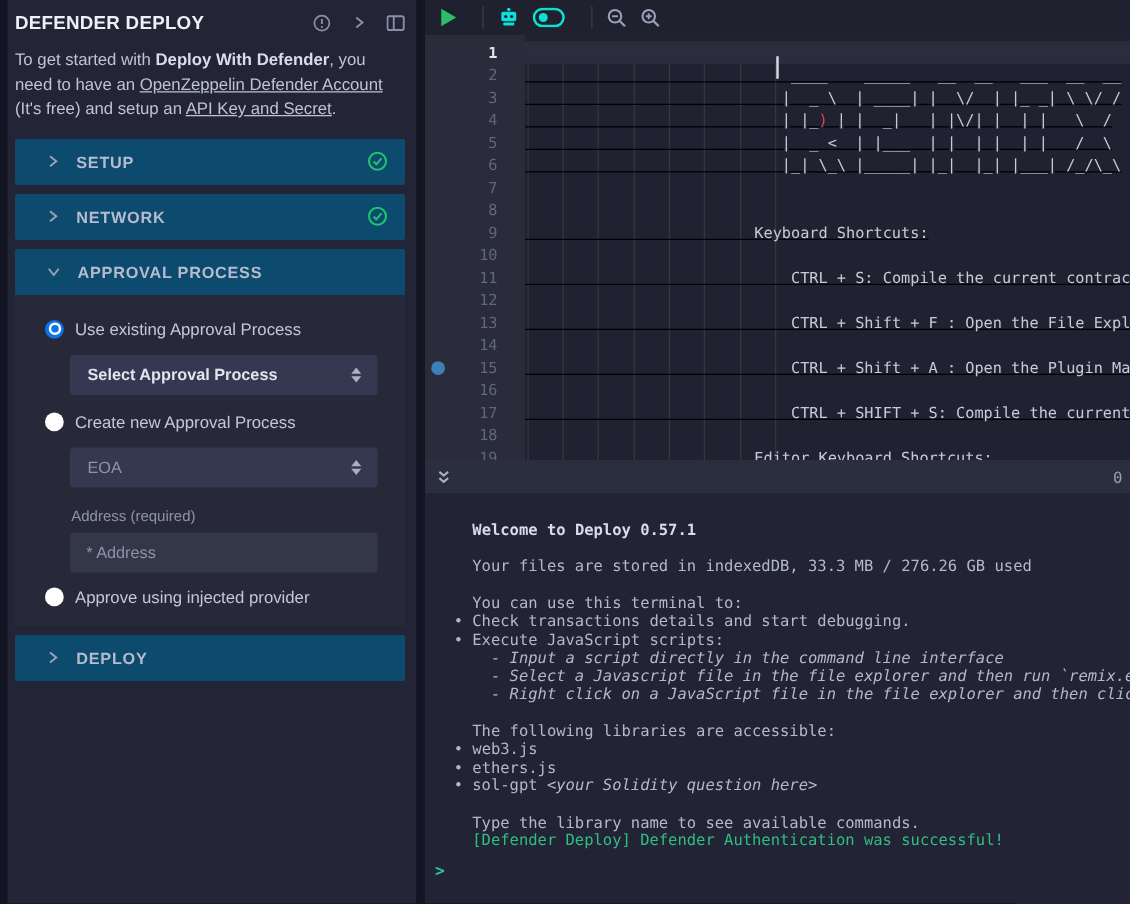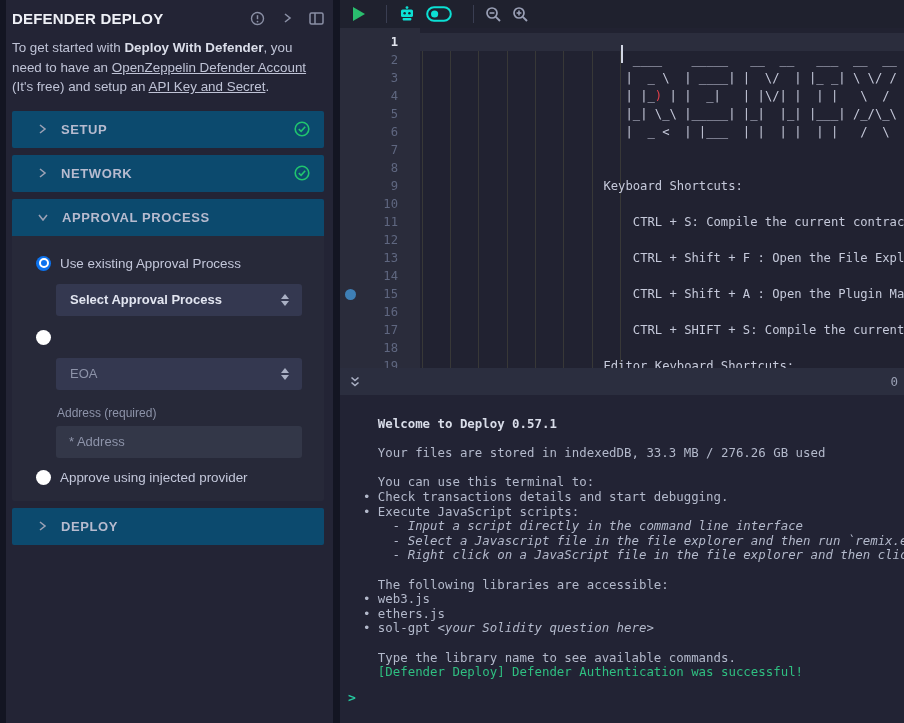--- a/index.html
+++ b/index.html
@@ -48,21 +48,21 @@
   .tb-sep { width:1px; height:18px; background:#3a3e52; margin:0 11px; }
   .tb-btn { display:flex; align-items:center; justify-content:center; cursor:pointer; margin-right:10px; }
   .play-tri { width:0; height:0; border-top:7px solid transparent; border-bottom:7px solid transparent; border-left:12px solid #2abe6e; }
 
   
   .editor { position:absolute; left:0; top:28px; width:100%; height:340px; background:#212231; overflow:hidden; }
   .gutter { position:absolute; left:0; top:0; width:80px; height:100%; background:#2a2c3b; padding-top:5px; z-index:2; }
   .ln { position:relative; height:18px; line-height:18px; font-family:"DejaVu Sans Mono",monospace; font-size:12.2px; color:#5f6780; text-align:right; padding-right:22px; cursor:pointer; }
   .ln.active span { color:#e2e5ee; font-weight:bold; }
   .ln .bp { position:absolute; left:5px; top:3.5px; width:11px; height:11px; border-radius:50%; background:#3e7fb5; }
-  .code { position:absolute; left:80px; right:0; top:0; height:100%; padding-top:5px; z-index:1; }
+  .code { position:absolute; left:80px; right:0; top:0; height:100%; padding-top:5px; z-index:1;text-decoration:underline; }
   .cl { position:relative; height:18px; line-height:18px; white-space:pre; font-family:"DejaVu Sans Mono",monospace; font-size:12.2px; color:#c6cadb; z-index:1; }
   .cl.cur { background:#2b2d3d; }
   .cl .red { color:#e0404a; }
   .guides { position:absolute; left:80px; top:23px; bottom:0; right:0; z-index:0; }
   .guide { position:absolute; top:0; bottom:0; width:1px; background:#4c4a3c; opacity:.55; }
   .cursor { position:absolute; left:281px; top:17px; width:1.5px; height:18px; background:#d2d6e4; z-index:3; }
 
   
   .term-bar { position:absolute; left:0; top:368px; width:100%; height:27px; background:#2b2e3f; display:flex; align-items:center; padding:0 6px 0 8px; }
   .term-bar .collapse { color:#aab0c4; display:flex; cursor:pointer; }
@@ -150,20 +150,21 @@
           <span class="radio checked"></span>
           <span class="radio-label">Use existing Approval Process</span>
         </div>
         <div class="select">
           <span class="val strong">Select Approval Process</span>
           <span class="updown"></span>
         </div>
 
         <div class="radio-row">
           <span class="radio"></span>
+          <span class="radio-label">Create new Approval Process</span>
         </div>
         <div class="select">
           <span class="val dim">EOA</span>
           <span class="updown"></span>
         </div>
 
         <div class="field-label">Address (required)</div>
         <input class="text-input" type="text" placeholder="* Address" style="">
 
         <div class="radio-row" style="margin-top:12px">
@@ -257,22 +258,22 @@
           <div class="ln"><span>16</span></div>
           <div class="ln"><span>17</span></div>
           <div class="ln"><span>18</span></div>
           <div class="ln"><span>19</span></div>
         </div>
       <div class="code">
           <div class="cl cur"><span></span></div>
           <div class="cl"><span>                           </span><span>  ____    _____   __  __   ___  __  __</span></div>
           <div class="cl"><span>                           </span><span> |  _ \  | ____| |  \/  | |_ _| \ \/ /</span></div>
           <div class="cl"><span>                           </span><span> | |_</span><span class="red">)</span><span> | |  _|   | |\/| |  | |   \  /</span></div>
+          <div class="cl"><span>                           </span><span> |  _ &lt;  | |___  | |  | |  | |   /  \</span></div>
           <div class="cl"><span>                           </span><span> |_| \_\ |_____| |_|  |_| |___| /_/\_\</span></div>
-          <div class="cl"><span>                           </span><span> |  _ &lt;  | |___  | |  | |  | |   /  \</span></div>
           <div class="cl"><span></span></div>
           <div class="cl"><span></span></div>
           <div class="cl"><span>                         </span><span>Keyboard Shortcuts:</span></div>
           <div class="cl"><span></span></div>
           <div class="cl"><span>                             </span><span>CTRL + S: Compile the current contract</span></div>
           <div class="cl"><span></span></div>
           <div class="cl"><span>                             </span><span>CTRL + Shift + F : Open the File Explorer</span></div>
           <div class="cl"><span></span></div>
           <div class="cl"><span>                             </span><span>CTRL + Shift + A : Open the Plugin Manager</span></div>
           <div class="cl"><span></span></div>

